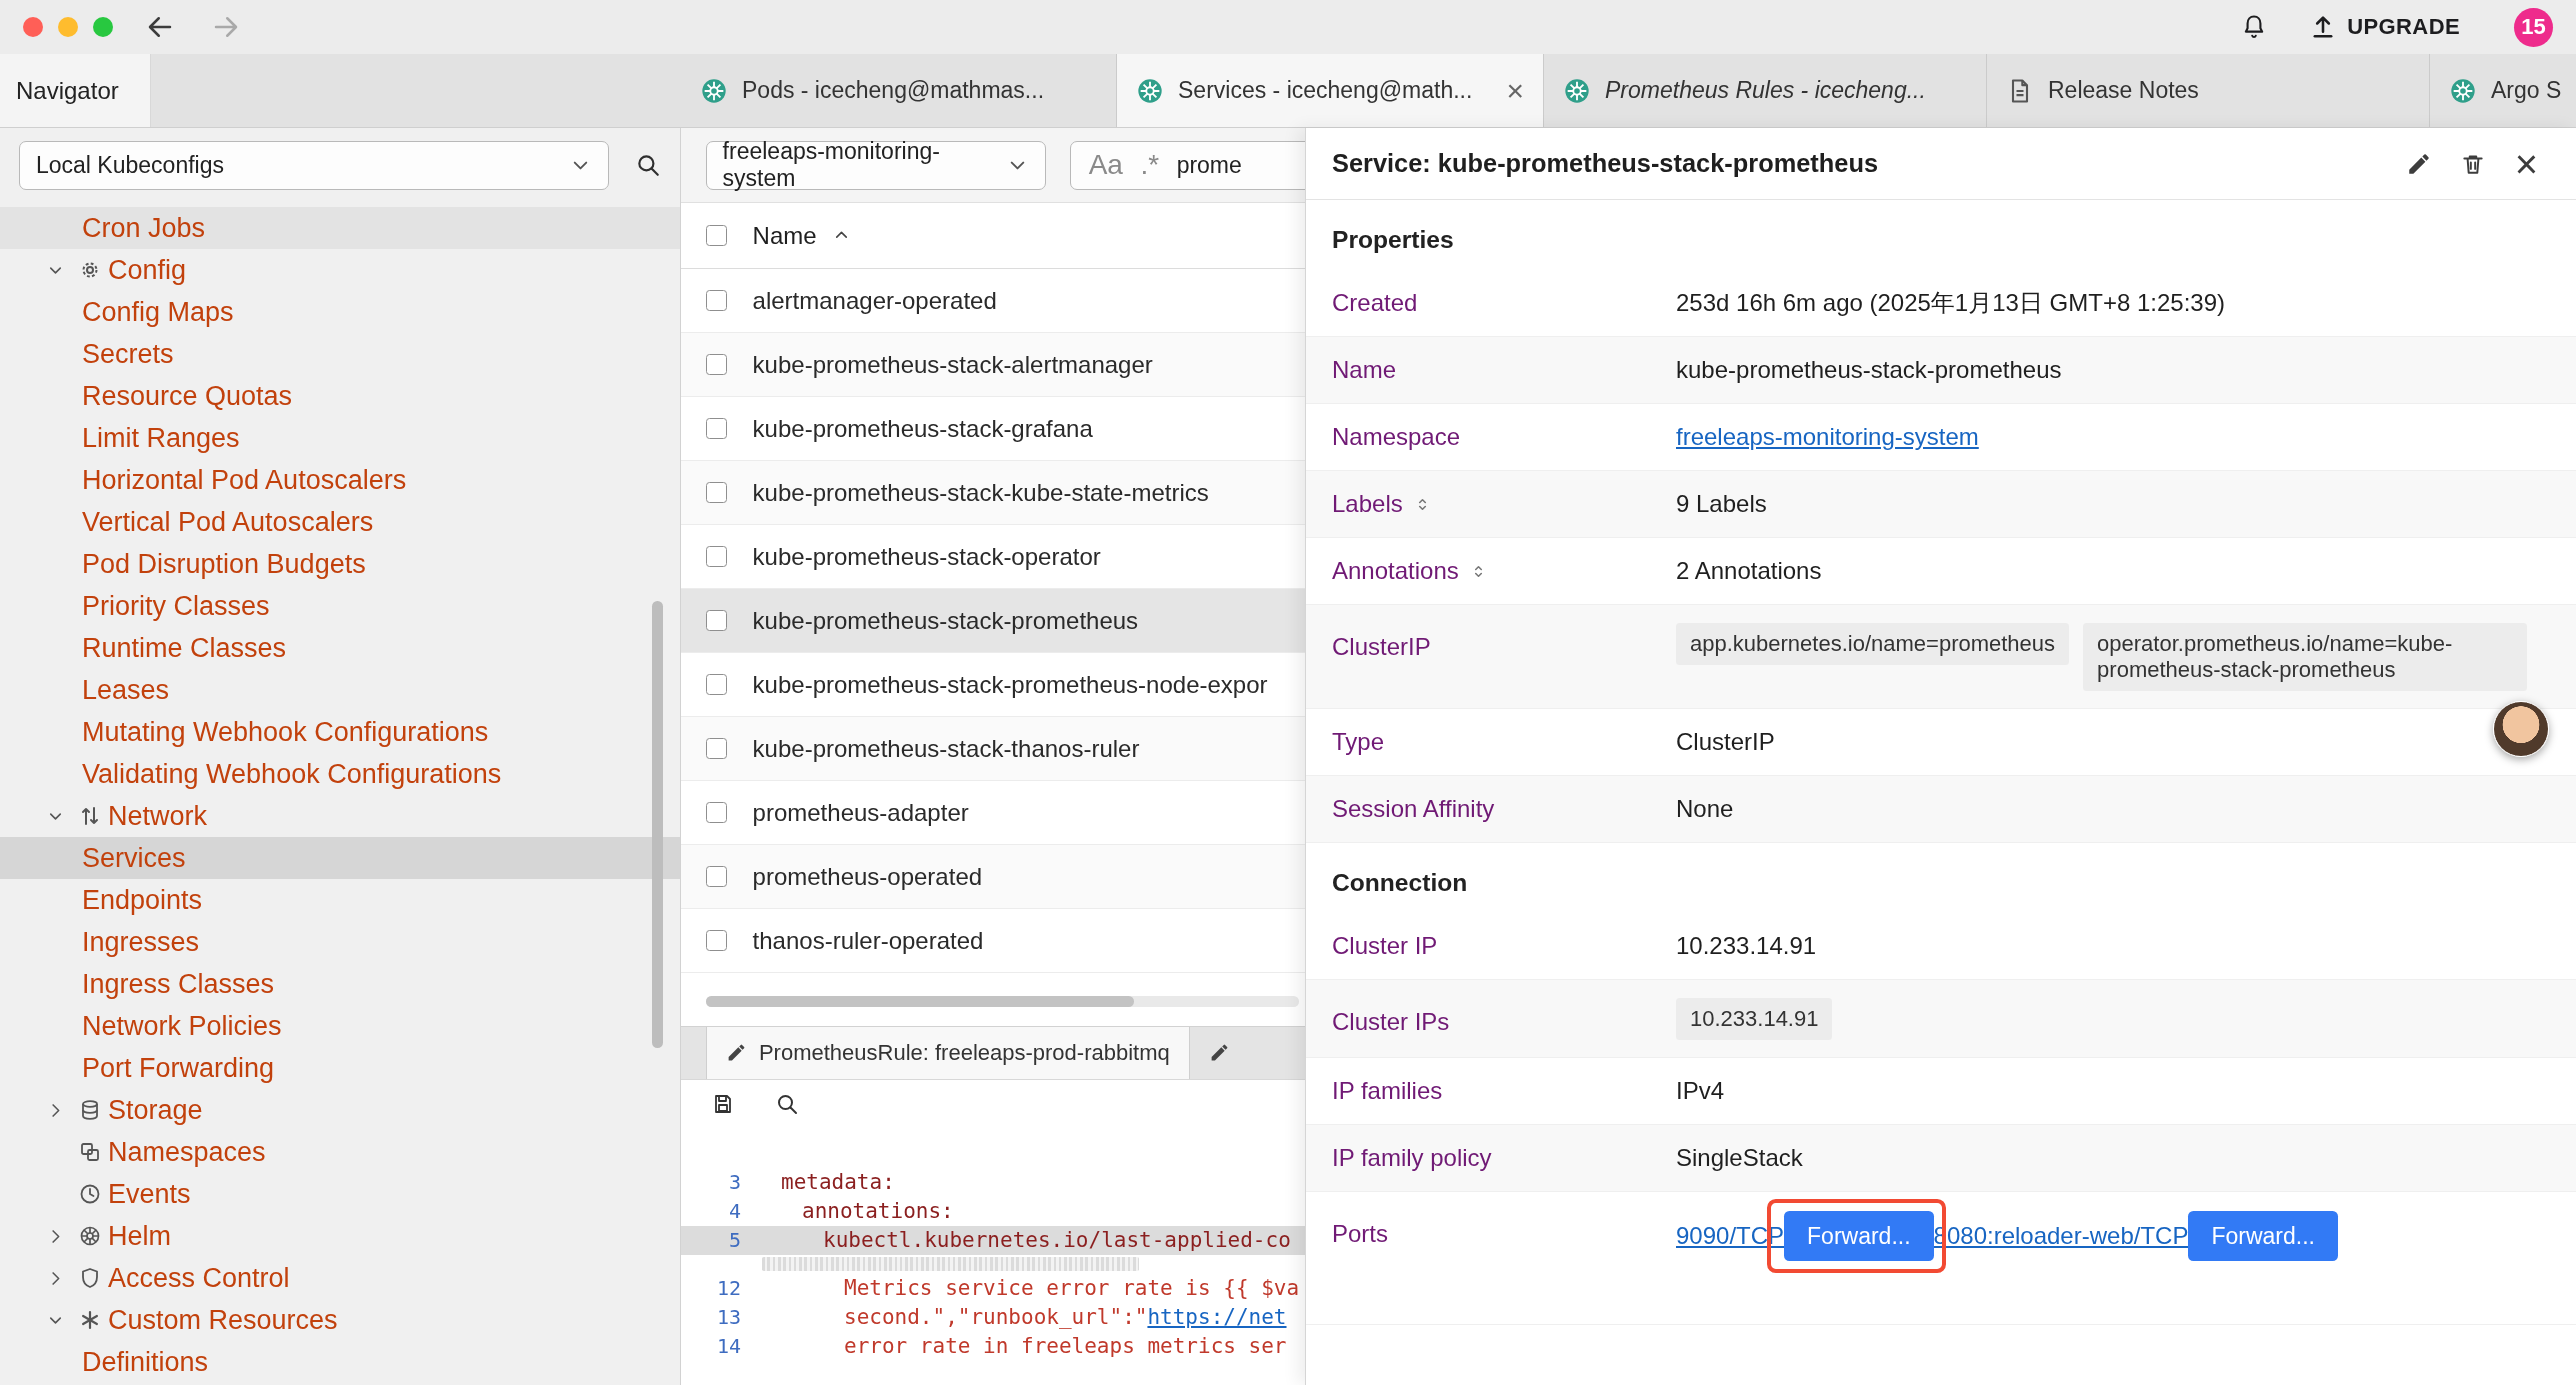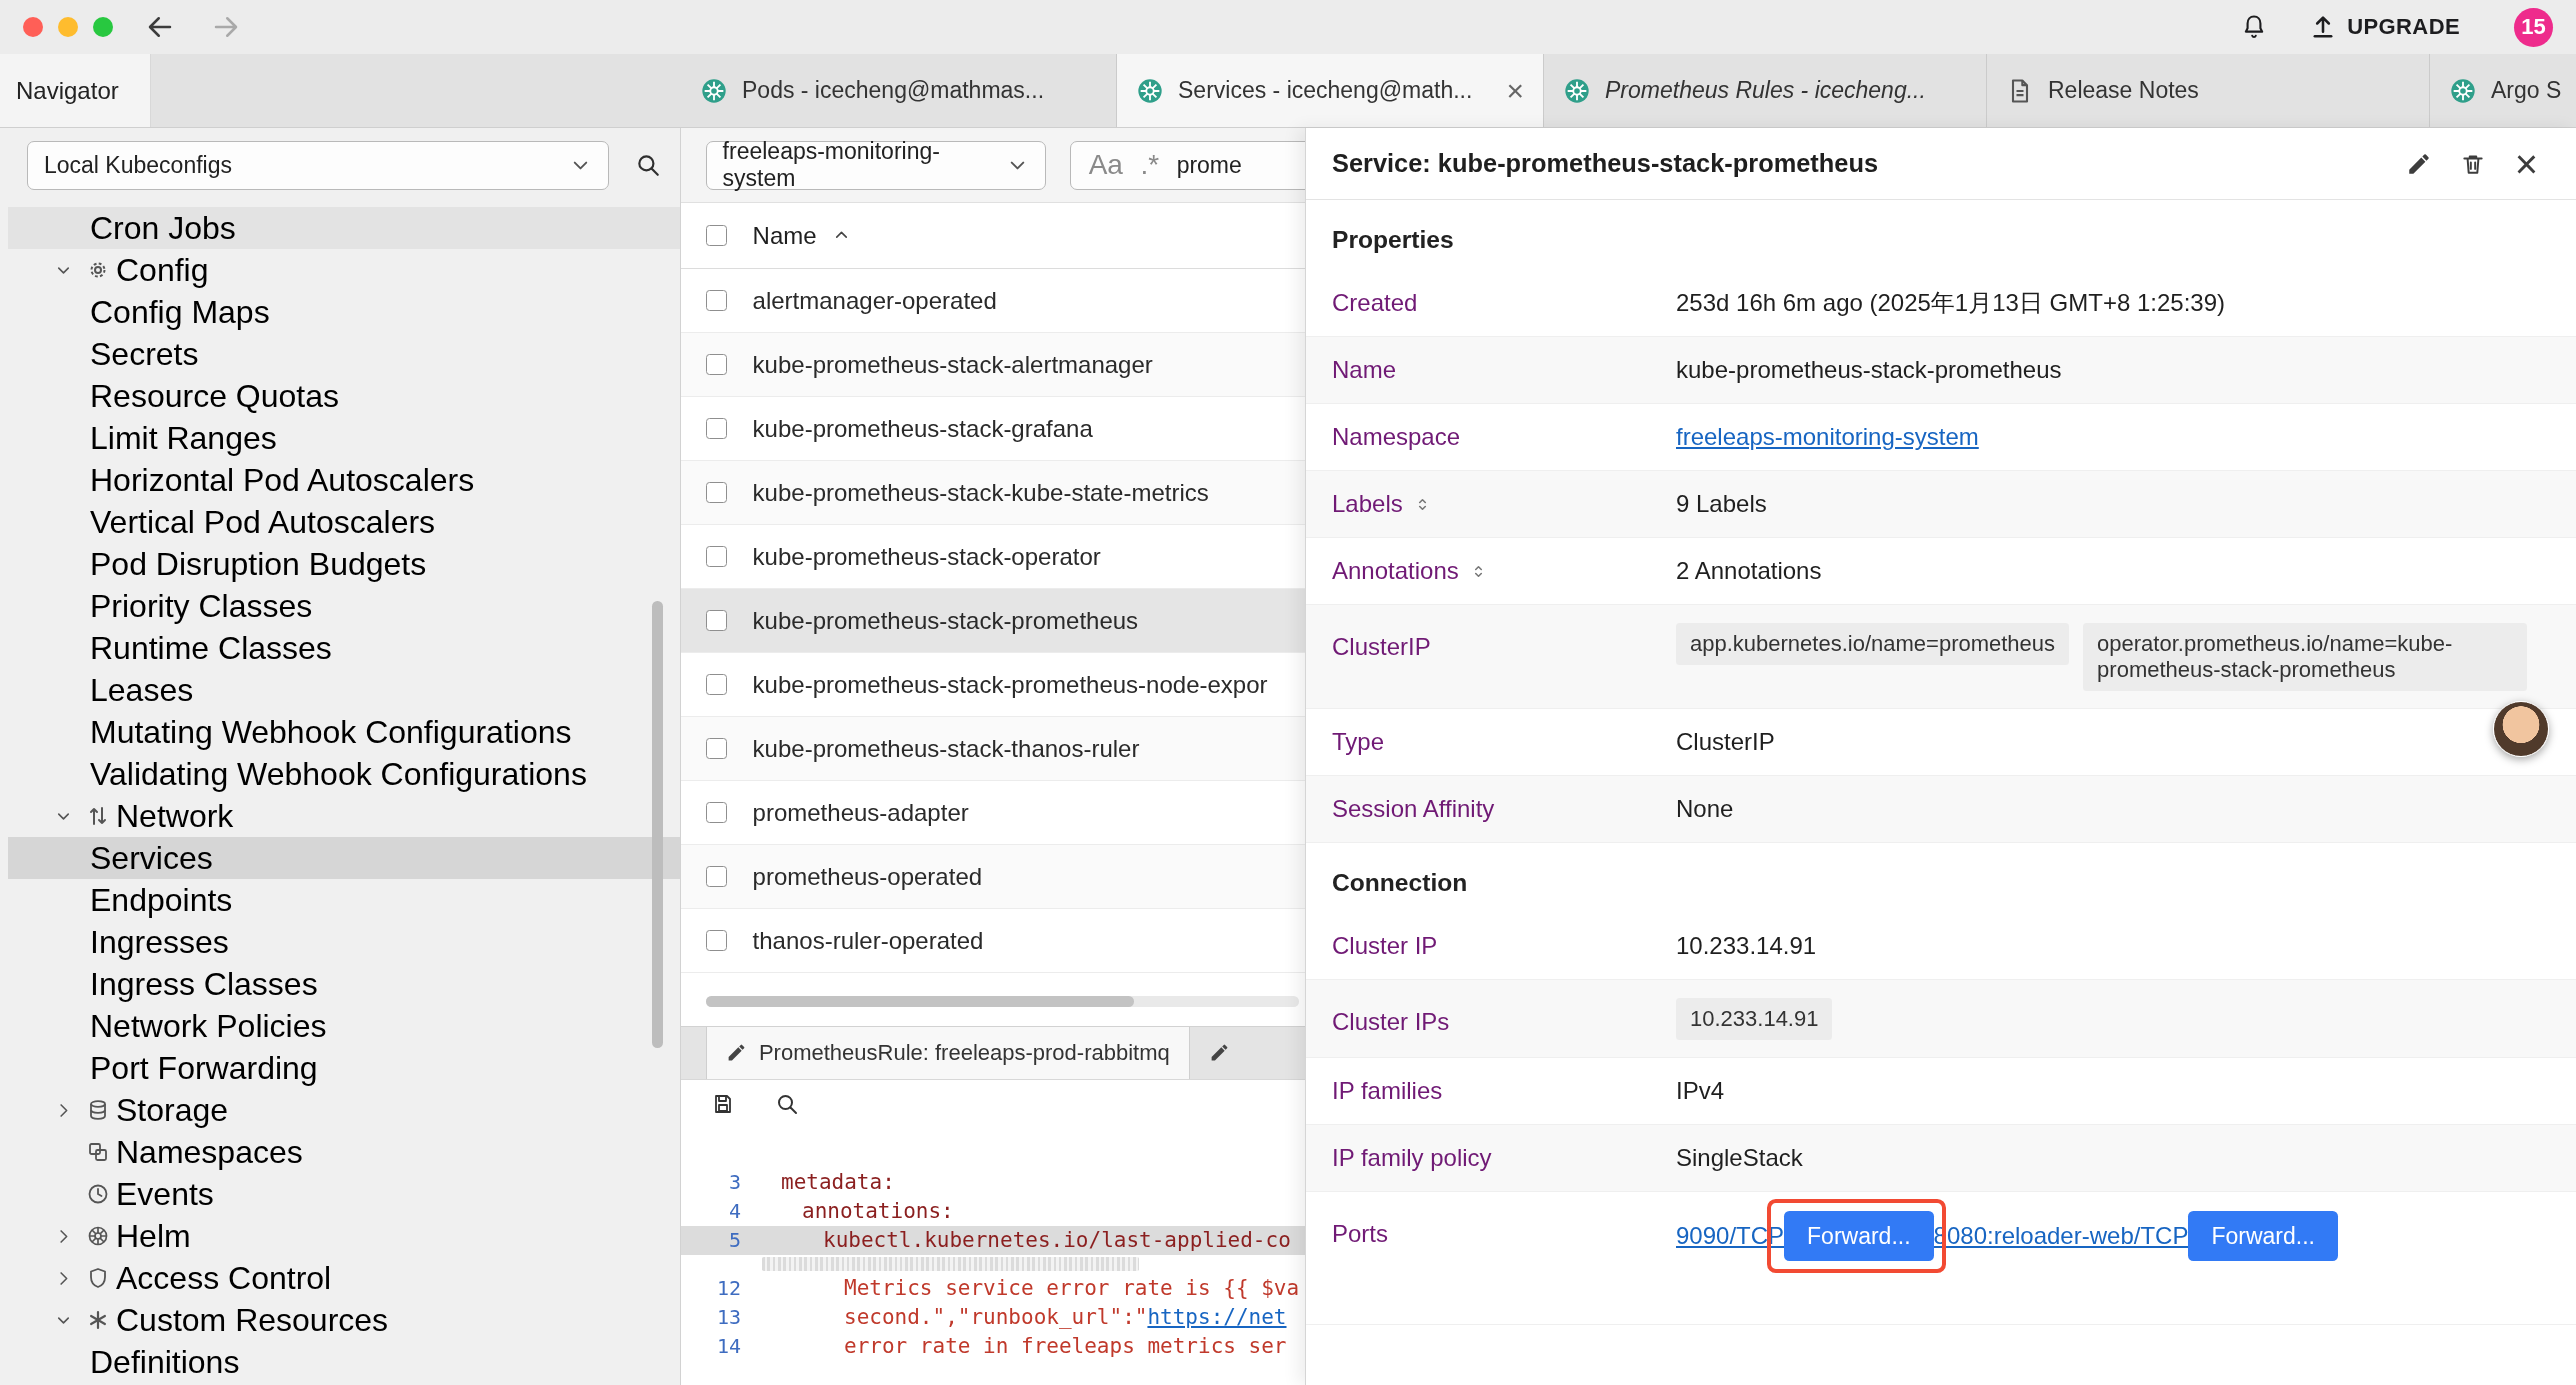--- a/index.html
+++ b/index.html
@@ -31,31 +31,31 @@
   #tabs{position:absolute;left:681px;top:0;height:100%;display:flex;}
   .tab{display:flex;align-items:center;gap:14px;padding:0 19px;border-right:0.9px solid #cbcbcb;font-size:23px;color:#333;
        box-sizing:border-box;overflow:hidden;white-space:nowrap;}
   .tab.active{background:#f6f6f6;}
   .tab.italic .tab-label{font-style:italic;}
   .tab .icn svg{width:28px;height:28px;}
   .tab-close{margin-left:auto;font-size:30px;color:#666;line-height:1;padding-left:8.8px;}
 
   
   #sidebar{position:absolute;left:0;top:128px;width:681px;bottom:0;background:#f0f0f0;border-right:0.9px solid #d2d2d2;
-           box-sizing:border-box;overflow:hidden;padding-left:8px;}
+           box-sizing:border-box;overflow:hidden;}
   .kubeconfig-row{display:flex;align-items:center;height:74px;padding:0 19px;gap:26px;}
   .select{display:flex;align-items:center;justify-content:space-between;background:#fdfdfd;border:0.9px solid #b9b9b9;
           border-radius:7px;height:49px;padding:0 16px;font-size:23px;color:#222;box-sizing:border-box;}
   .select .icn{color:#555;}
   .select .icn svg{width:23px;height:23px;}
   #kubeconfig-select{flex:1;}
   .search-icn{color:#2e2e2e;}
   .search-icn svg{width:26px;height:26px;}
   #tree{margin-top:5.3px;}
-  .titem{display:flex;align-items:center;height:42px;font-size:32px;color:#000000;padding-left:39px;box-sizing:border-box;white-space:nowrap;}
+  .titem{display:flex;align-items:center;height:42px;font-size:27px;color:#c2410c;padding-left:39px;box-sizing:border-box;white-space:nowrap;}
   .titem .chev{width:32px;color:#555;}
   .titem .chev svg{width:19px;height:19px;}
   .titem .ticn{width:37px;color:#555;}
   .titem .ticn svg{width:24px;height:24px;}
   .titem.lvl2{padding-left:82px;}
   .titem.sel{background:#d6d6d6;}
   .titem.hov{background:#e3e3e3;}
   #side-scroll{position:absolute;right:17.5px;top:473px;width:10.5px;height:447px;border-radius:5.3px;background:#bdbdbd;}
 
   

